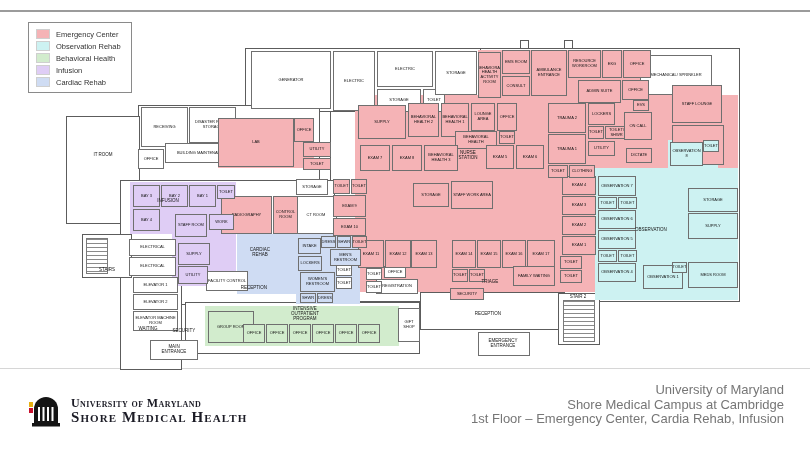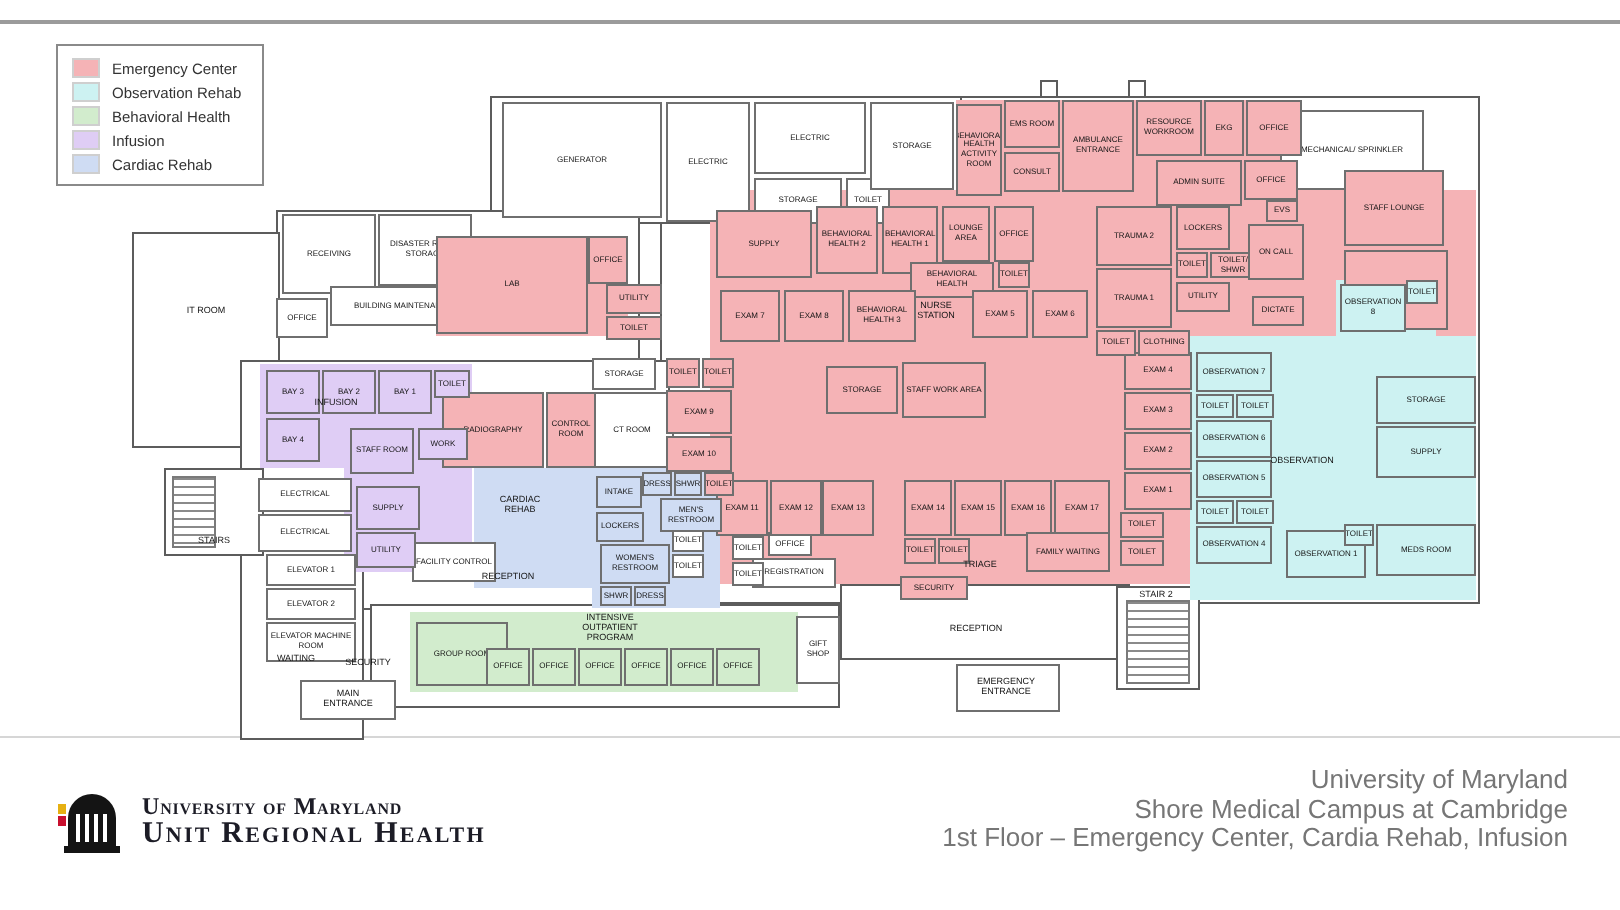--- a/index.html
+++ b/index.html
@@ -513,21 +513,21 @@
       <rect x="1" y="16" width="4" height="5" fill="#c8102e"></rect>
       <path d="M6 17 A12 12 0 0 1 30 17 V31 H6 Z" fill="#141414"></path>
       <rect x="10" y="15" width="2" height="14" fill="#ffffff"></rect>
       <rect x="14.5" y="15" width="2" height="14" fill="#ffffff"></rect>
       <rect x="19" y="15" width="2" height="14" fill="#ffffff"></rect>
       <rect x="23.5" y="15" width="2" height="14" fill="#ffffff"></rect>
       <rect x="4" y="31" width="28" height="3.5" fill="#141414"></rect>
     </svg>
     <div>
       <div class="brand-line1">University of Maryland</div>
-      <div class="brand-line2">Unit Regional Health</div>
+      <div class="brand-line2">Shore Medical Health</div>
     </div>
   </div>
 
   <div id="caption">
     <div>University of Maryland</div>
     <div>Shore Medical Campus at Cambridge</div>
     <div>1st Floor –  Emergency Center, Cardia Rehab, Infusion</div>
   </div>
 </div>
 

